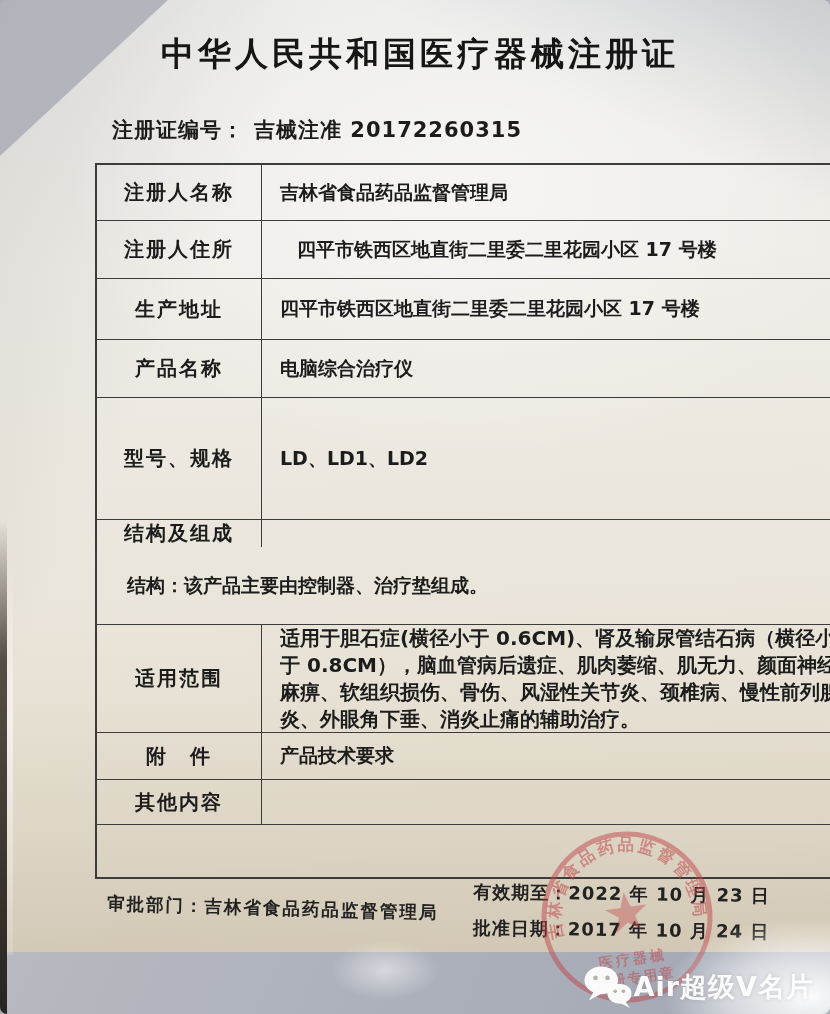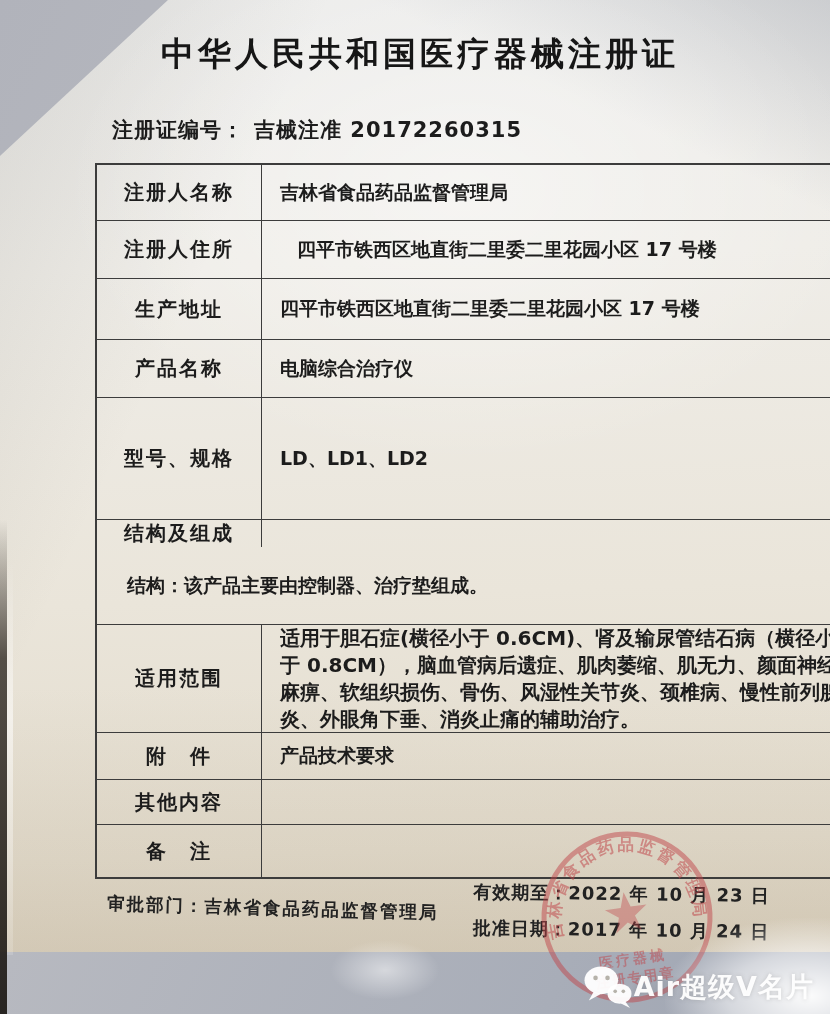--- a/index.html
+++ b/index.html
@@ -4,20 +4,21 @@
 <style>
   html,body{margin:0;padding:0;}
   body{
     width:830px;height:1014px;overflow:hidden;
     font-family:"DejaVu Sans","Liberation Sans",sans-serif;
     background:#a9aeb9;
   }
   .photo{
     position:relative;width:830px;height:1014px;overflow:hidden;
     background:linear-gradient(115deg,#b1b3bb 0%,#b7b9c0 35%,#a8adb8 78%,#9fa5b2 100%);
+    border-radius:7px;
   }
   
   .paper{
     position:absolute;left:0;top:0;width:830px;height:952px;z-index:1;
     background:linear-gradient(178deg,#ececeb 0%,#efede8 28%,#eae5da 62%,#e3dccd 88%,#ddd4c2 100%);
     clip-path:polygon(168px 0,100% 0,100% 100%,0 100%,0 156px);
   }
   .paper::before{
     content:"";position:absolute;inset:0;pointer-events:none;
     background:
@@ -151,21 +152,20 @@
       </div>
       <div class="trow">
         <div class="cell lbl">附　件</div>
         <div class="cell val">产品技术要求</div>
       </div>
       <div class="trow">
         <div class="cell lbl">其他内容</div>
         <div class="cell val"></div>
       </div>
       <div class="trow">
-        <div class="cell lbl">备　注</div>
         <div class="cell val"></div>
       </div>
     </div>
 
     <div class="approval-line">
       <span>审批部门：</span><span>吉林省食品药品监督管理局</span>
     </div>
 
     <div class="dates">
       <div class="date-line">

